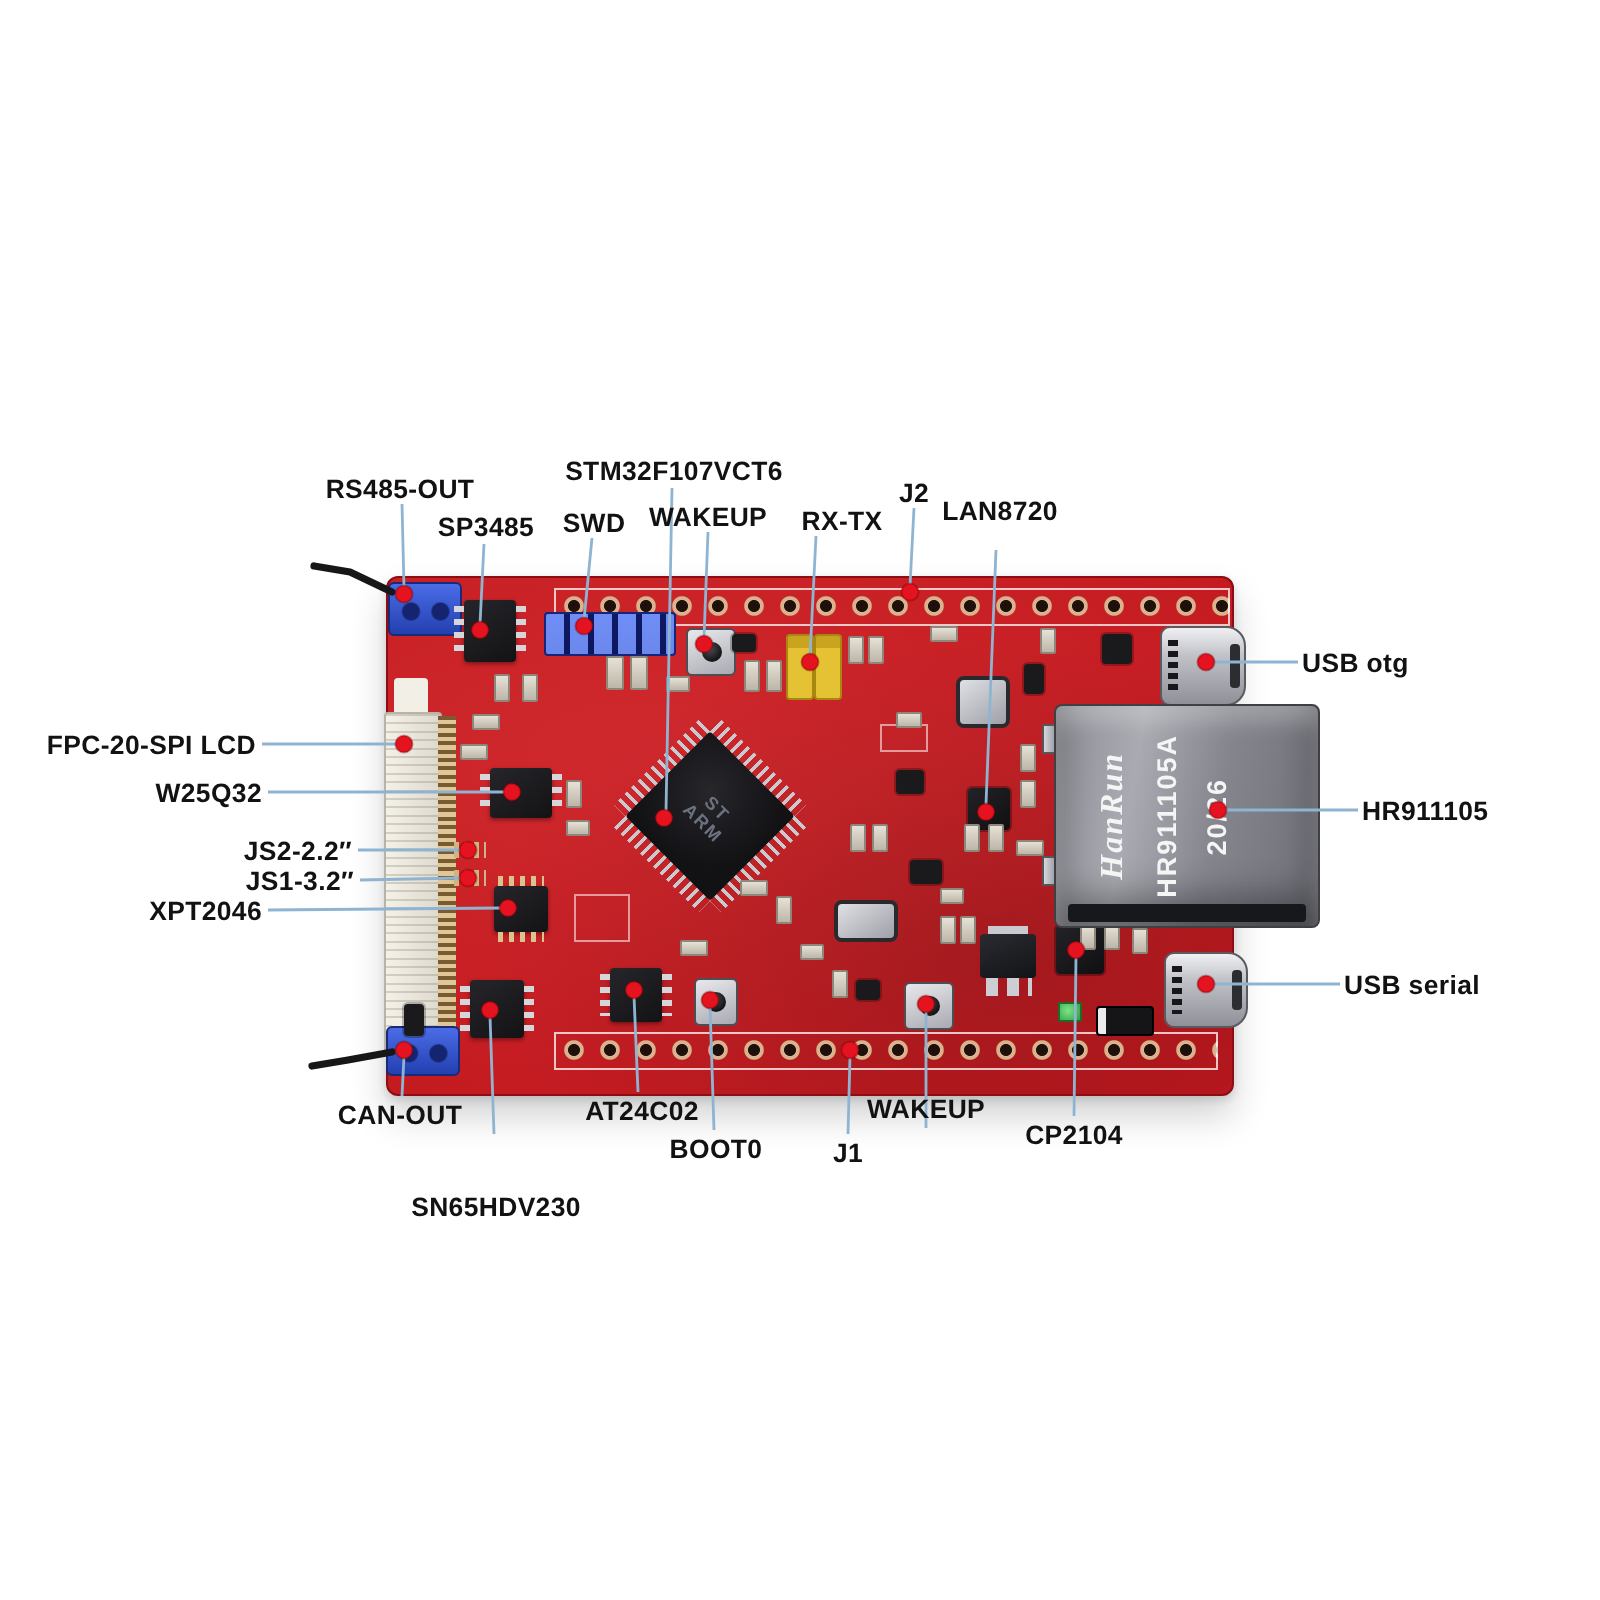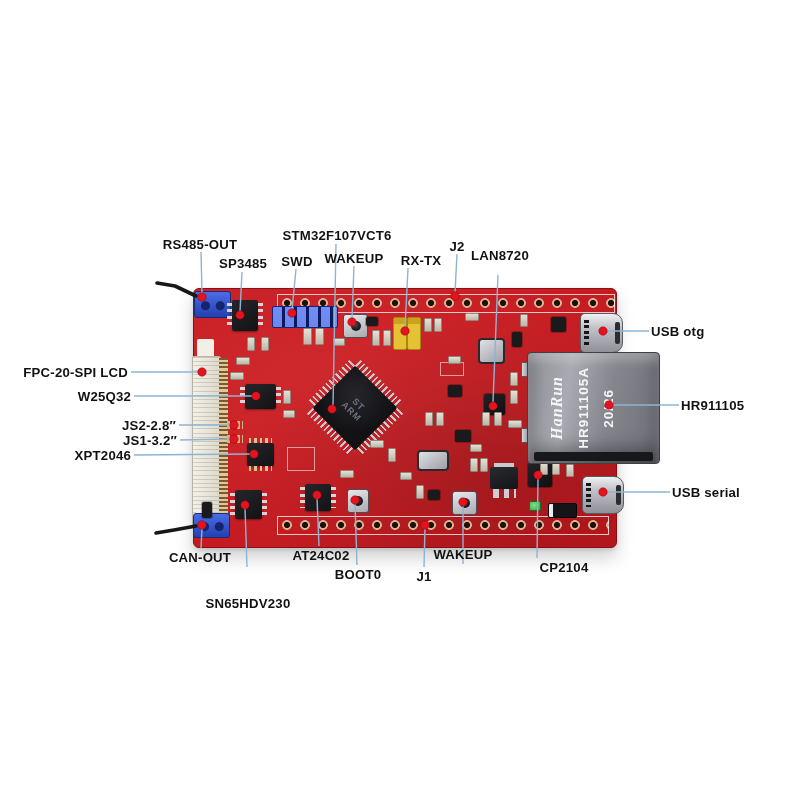--- a/index.html
+++ b/index.html
@@ -270,24 +270,24 @@
   <div class="ann c" style="left:337px;top:228px">STM32F107VCT6</div>
   <div class="ann c" style="left:354px;top:251px">WAKEUP</div>
   <div class="ann c" style="left:421px;top:253px">RX-TX</div>
   <div class="ann c" style="left:457px;top:239px">J2</div>
   <div class="ann c" style="left:500px;top:248px">LAN8720</div>
   <div class="ann" style="left:651px;top:324px">USB otg</div>
   <div class="ann" style="left:681px;top:398px">HR911105</div>
   <div class="ann" style="left:672px;top:485px">USB serial</div>
   <div class="ann" style="right:672px;top:365px">FPC-20-SPI LCD</div>
   <div class="ann" style="right:669px;top:389px">W25Q32</div>
-  <div class="ann" style="right:624px;top:418px">JS2-2.8″</div>
+  <div class="ann" style="right:624px;top:418px">JS2-2.2″</div>
   <div class="ann" style="right:623px;top:433px">JS1-3.2″</div>
   <div class="ann" style="right:669px;top:448px">XPT2046</div>
   <div class="ann c" style="left:200px;top:550px">CAN-OUT</div>
   <div class="ann c" style="left:248px;top:596px">SN65HDV230</div>
   <div class="ann c" style="left:321px;top:548px">AT24C02</div>
   <div class="ann c" style="left:358px;top:567px">BOOT0</div>
   <div class="ann c" style="left:424px;top:569px">J1</div>
   <div class="ann c" style="left:463px;top:547px">WAKEUP</div>
-  <div class="ann c" style="left:564px;top:560px">CP2104</div>
+  <div class="ann c" style="left:537px;top:560px">CP2104</div>
 
 </div>
 
 </body></html>

